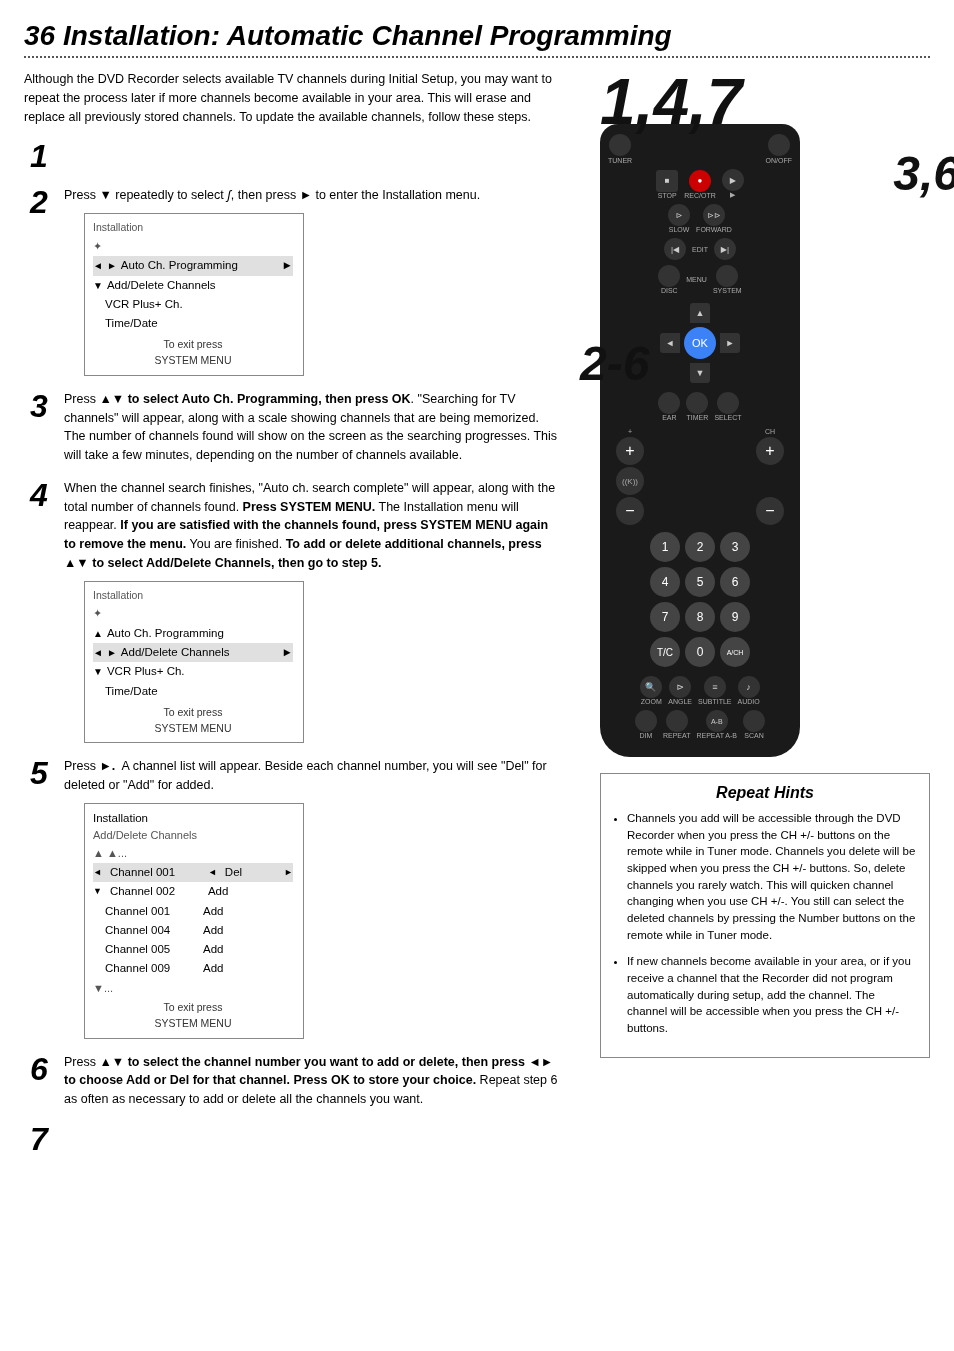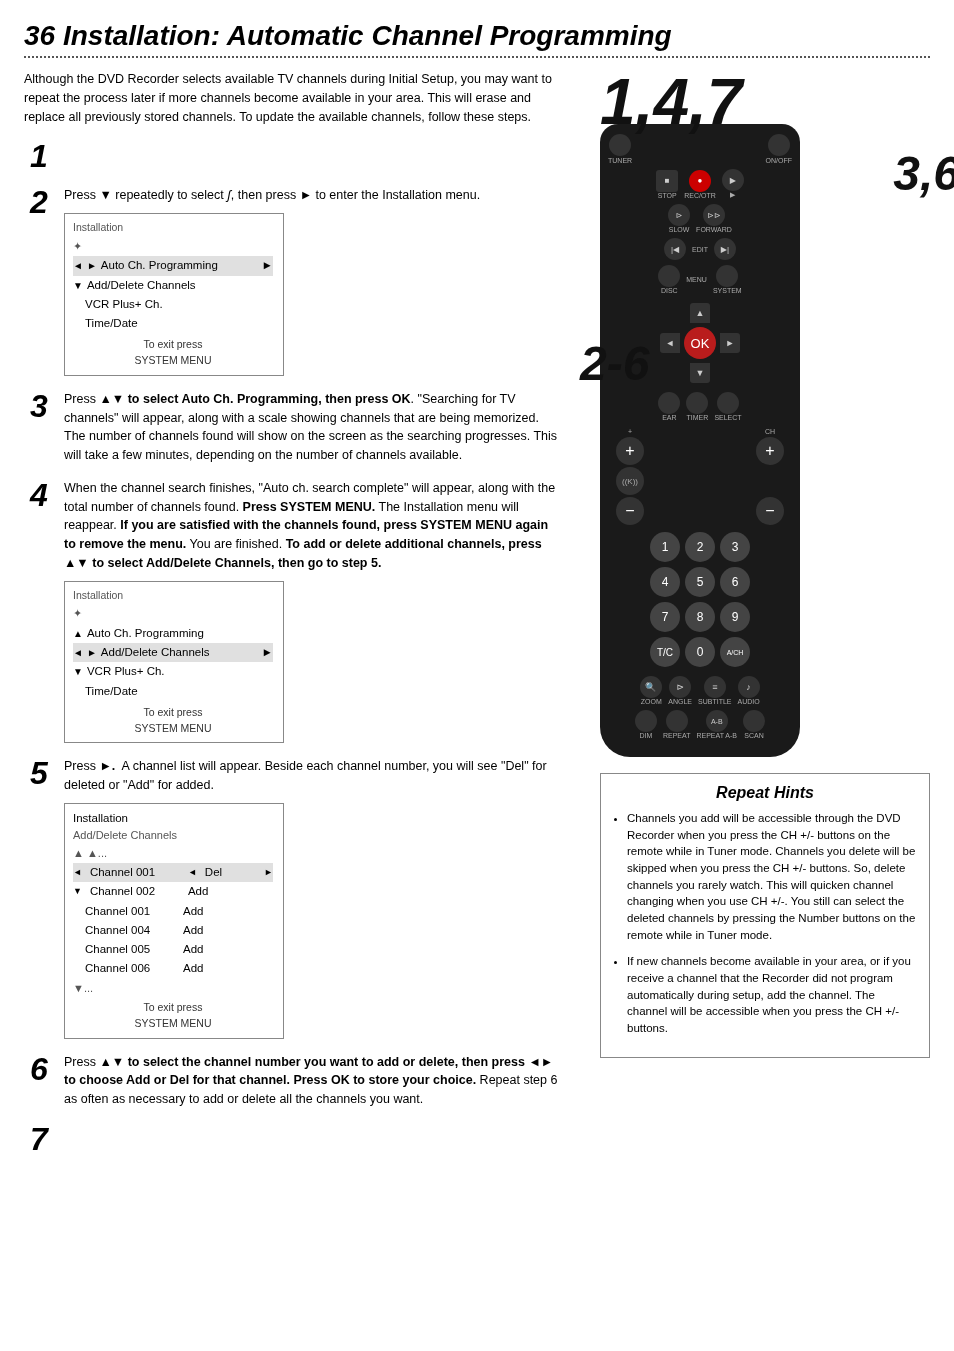--- a/index.html
+++ b/index.html
@@ -155,24 +155,24 @@
     .rbutton.md { width: 28px; height: 28px; }
     .rbutton.num-btn {
       background: #444;
       width: 30px;
       height: 30px;
       border-radius: 50%;
       font-size: 12px;
       color: #fff;
     }
     .rbutton.ok-btn {
-      background: #b91c1c;
+      background: #3b82f6;
       width: 32px;
       height: 32px;
-      font-size: 13px;
+      font-size: 11px;
       color: #fff;
     }
 
     .remote-label {
       color: #aaa;
       font-size: 7px;
       text-align: center;
     }
     .dpad-btn {
       position: absolute;
@@ -219,20 +219,21 @@
       padding-left: 14px;
       list-style: disc;
     }
     .hints-box ul li {
       margin-bottom: 10px;
       line-height: 1.45;
       font-size: 11.5px;
     }
 
     .menu-wrapper {
+      margin-left: 20px;
     }
   </style>
 </head>
 <body>
 
 <h1 class="page-title">36  Installation: Automatic Channel Programming</h1>
 <hr class="title-divider">
 
 <div class="main-layout">
 
@@ -347,21 +348,21 @@
             </div>
             <div class="channel-row">
               <span class="ch-name" style="margin-left:12px">Channel 004</span>
               <span>Add</span>
             </div>
             <div class="channel-row">
               <span class="ch-name" style="margin-left:12px">Channel 005</span>
               <span>Add</span>
             </div>
             <div class="channel-row">
-              <span class="ch-name" style="margin-left:12px">Channel 006</span>
+              <span class="ch-name" style="margin-left:12px">Channel 009</span>
               <span>Add</span>
             </div>
             <div style="font-size:11px; color:#555; margin-top:1px">▼...</div>
             <div class="menu-footer">
               <span>To exit press</span><br>
               <span>SYSTEM MENU</span>
             </div>
           </div>
         </div>
       </div>

